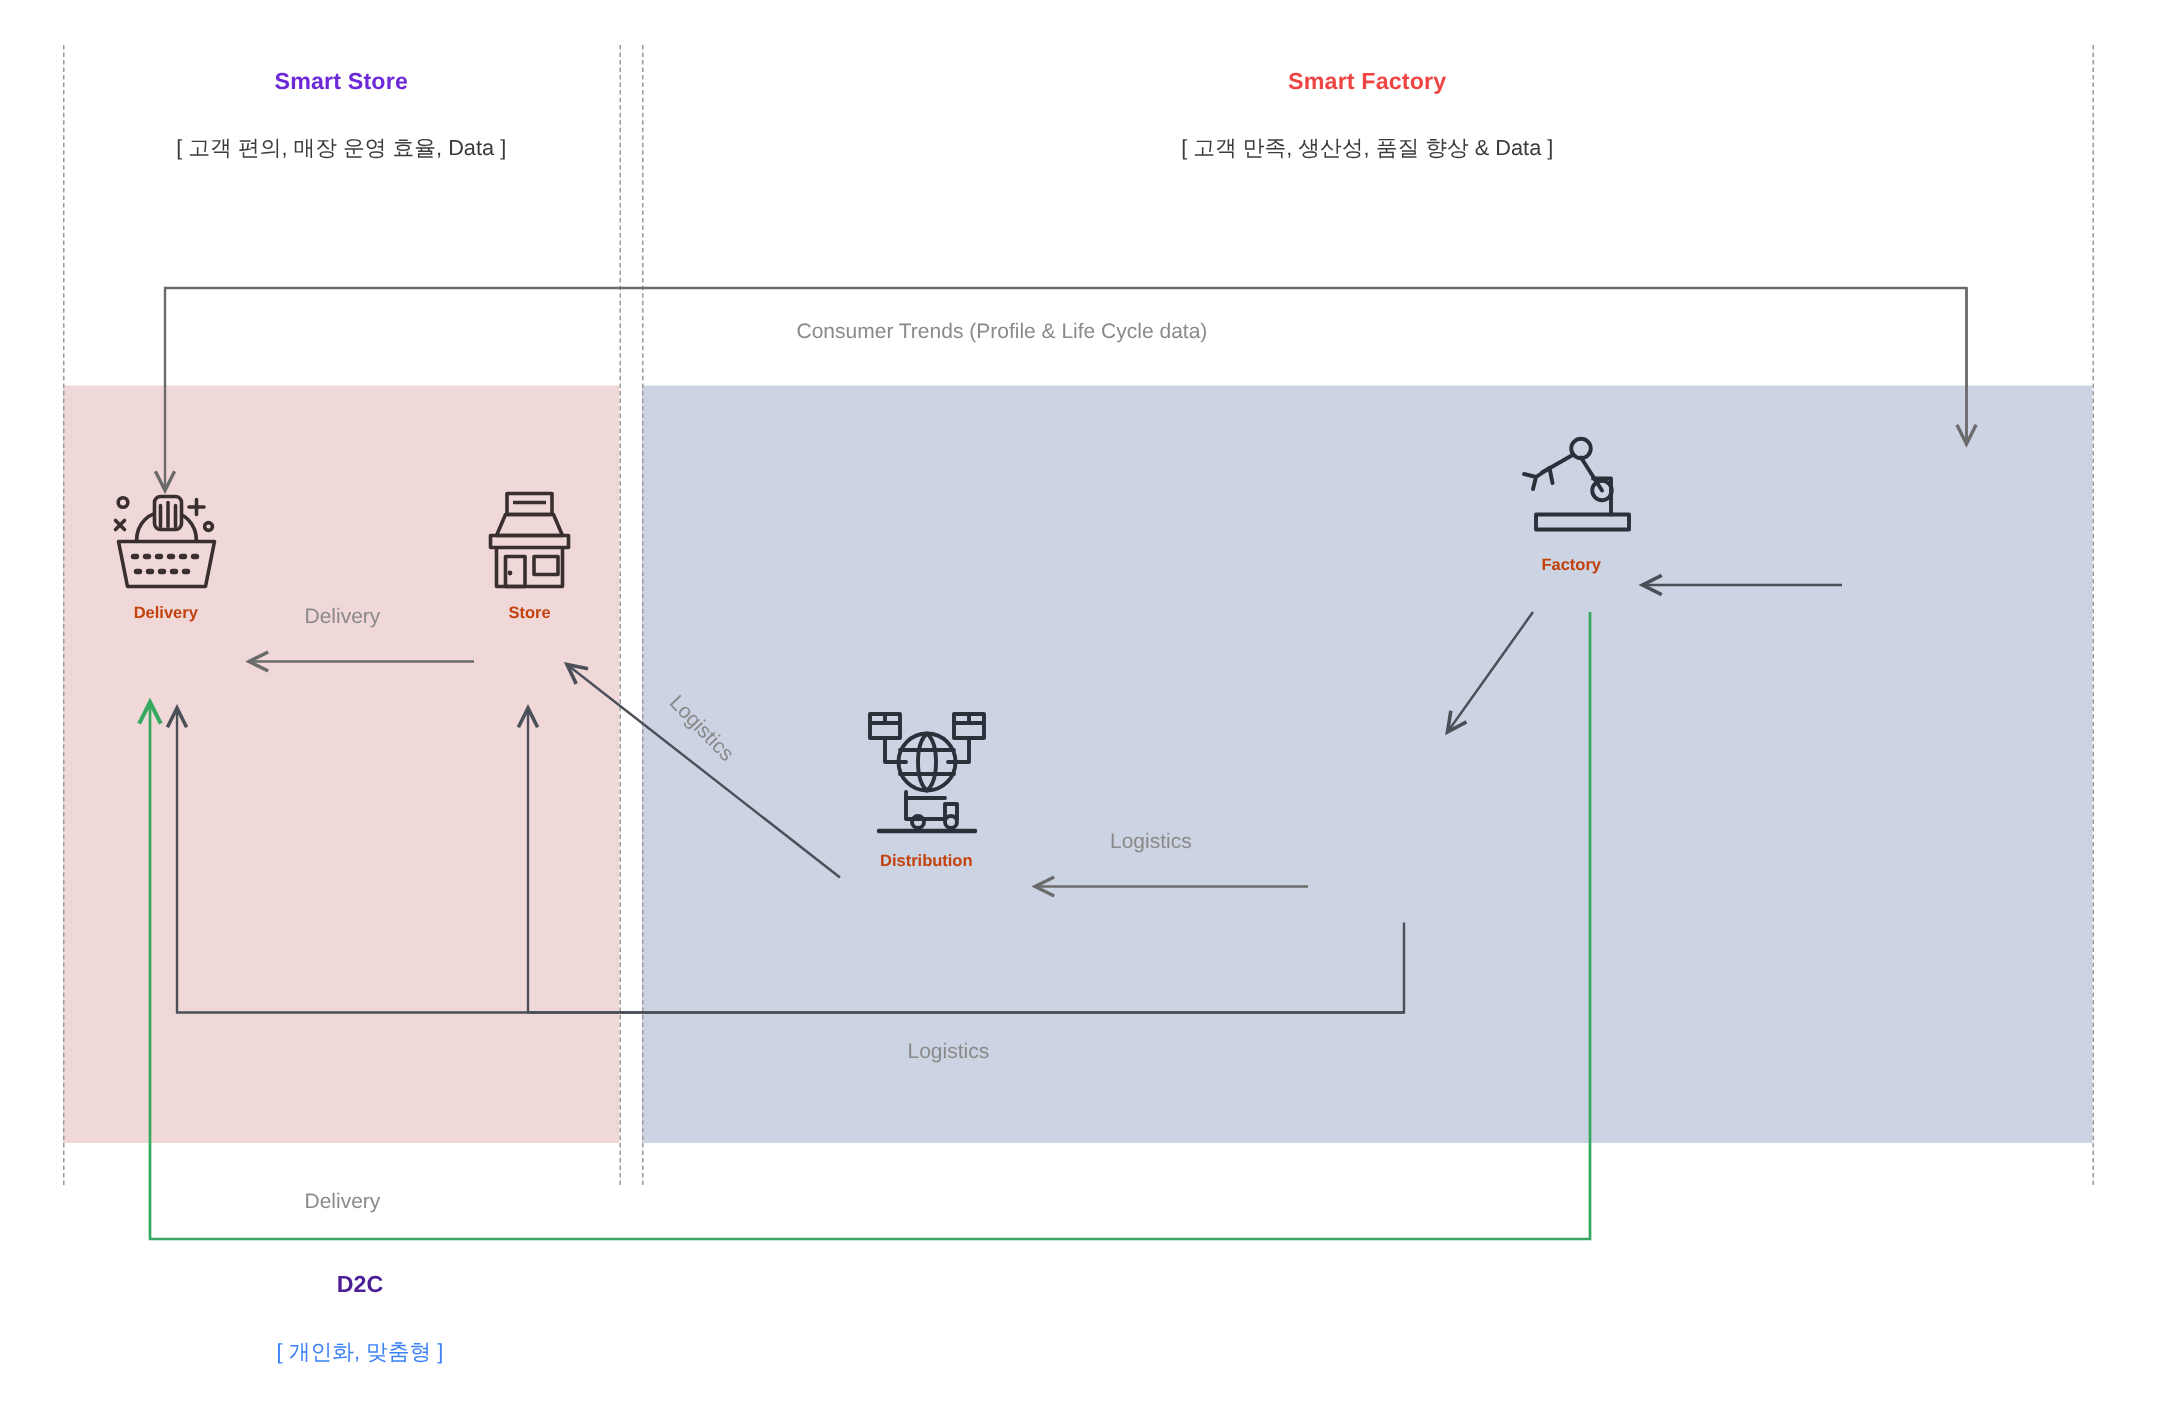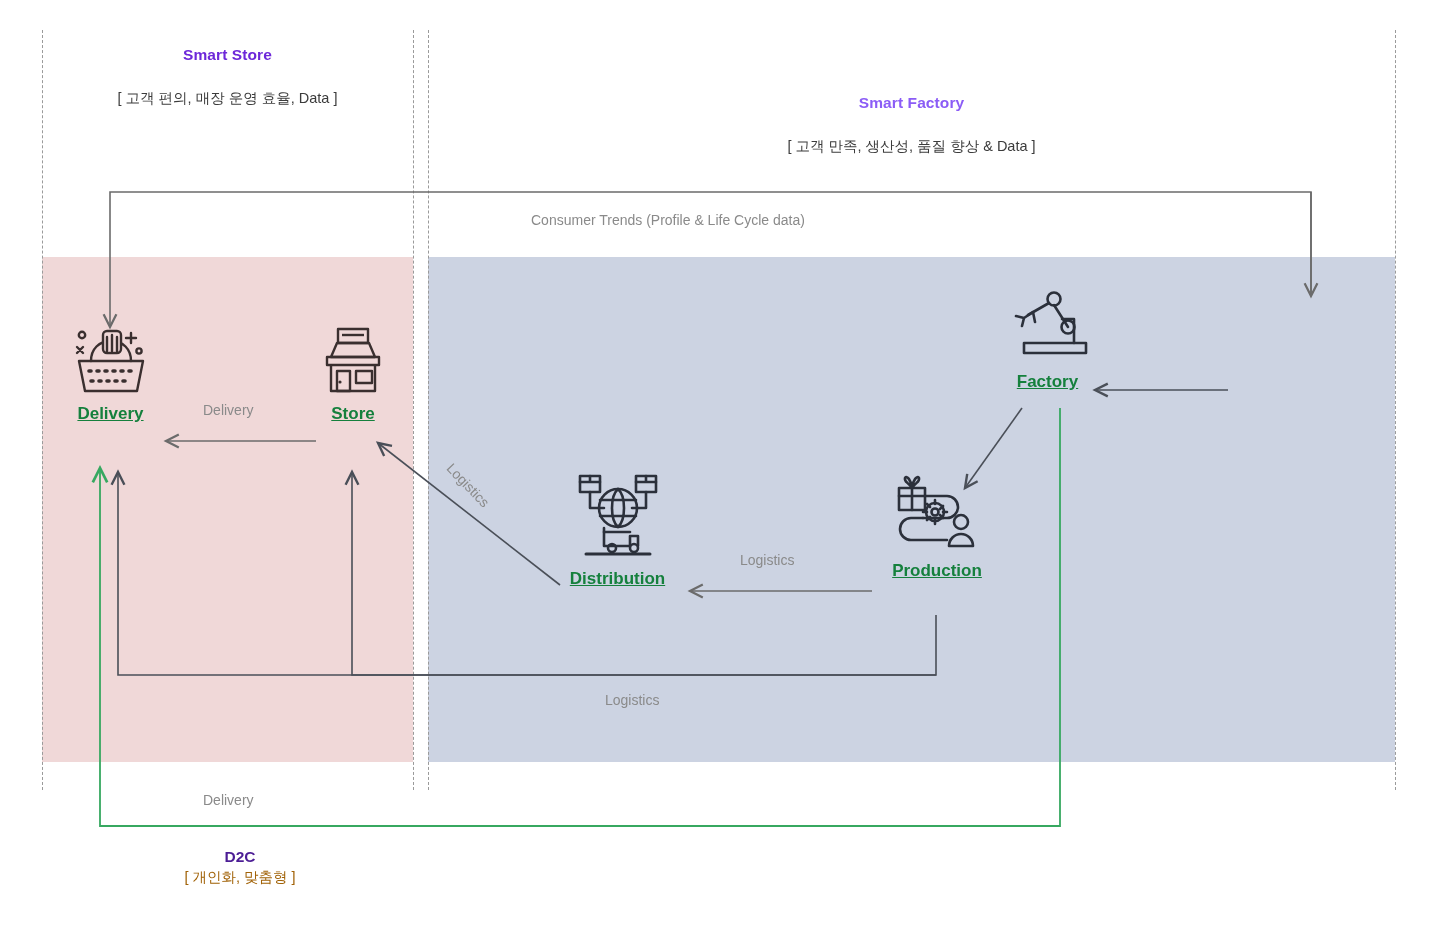--- a/index.html
+++ b/index.html
@@ -15,44 +15,44 @@
   #dash-mid-a{left:413px;height:760px;}
   #dash-mid-b{left:428px;height:760px;}
   #dash-right{left:1395px;height:760px;}
 
   .hdr{position:absolute;text-align:center;}
   .hdr .title{font-size:15.5px;font-weight:bold;letter-spacing:.1px;}
   .hdr .sub{font-size:14.5px;color:#3b3b3b;margin-top:25px;font-weight:400;}
   #hdr-store{left:42px;top:46px;width:371px;}
   #hdr-store .title{color:#6d28d9;}
   #hdr-factory{left:428px;top:46px;width:967px;}
-  #hdr-factory .title{color:#8b5cf6;margin-top:48px;}
+  #hdr-factory .title{color:#ef4444;}
 
   .node{position:absolute;text-align:center;}
-  .node .lbl{font-size:17px;font-weight:bold;color:#15803d;line-height:1.25;white-space:nowrap;text-decoration:underline;}
+  .node .lbl{font-size:11px;font-weight:bold;color:#c2410c;line-height:1.25;white-space:nowrap;}
   .icon{display:block;margin:0 auto 6px auto;}
 
   #n-consumer{left:28px;top:325px;width:165px;}
   #n-store{left:283px;top:325px;width:140px;}
   #n-distribution{left:530px;top:470px;width:175px;}
   #n-production{left:862px;top:470px;width:150px;}
   #n-factory{left:985px;top:285px;width:125px;}
   #n-plan{left:1240px;top:285px;width:145px;}
 
   .flowlbl{position:absolute;font-size:14px;color:#8a8a8a;white-space:nowrap;}
   #lbl-trends{left:531px;top:212px;}
   #lbl-delivery-1{left:203px;top:402px;}
   #lbl-logistics-mid{left:740px;top:552px;}
   #lbl-logistics-bottom{left:605px;top:692px;}
   #lbl-delivery-2{left:203px;top:792px;}
   #lbl-logistics-diag{left:455px;top:460px;transform:rotate(46deg);transform-origin:left top;}
 
   #d2c{position:absolute;left:42px;top:848px;width:396px;text-align:center;}
   #d2c .title{font-size:15.5px;font-weight:bold;color:#4c1d95;}
-  #d2c .sub{font-size:14.5px;color:#a16207;margin-top:2px;}
+  #d2c .sub{font-size:14.5px;color:#3b82f6;margin-top:26px;}
 
   svg.layer{position:absolute;left:0;top:0;width:1438px;height:936px;pointer-events:none;}
 </style>
 </head>
 <body>
 
 <div id="stage">
 
   <div class="panel" id="store-panel"></div>
   <div class="panel" id="factory-panel"></div>
@@ -154,37 +154,20 @@
         <path d="M32,58 L32,76 L58,76 L58,66 L66,66 L66,76"></path>
         <path d="M32,62 h26"></path>
         <circle cx="40" cy="78" r="4"></circle>
         <circle cx="62" cy="78" r="4"></circle>
         <path d="M14,84 h64" stroke-width="3"></path>
       </g>
     </svg>
     <div class="lbl">Distribution</div>
   </div>
 
-  <div class="node" id="n-production">
-    <svg class="icon" width="92" height="84" viewBox="0 0 92 84">
-      <g fill="none" stroke="#2b303b" stroke-width="2.6" stroke-linejoin="round" stroke-linecap="round">
-        <rect x="8" y="18" width="26" height="22"></rect>
-        <path d="M8,26 h26 M21,18 v22"></path>
-        <path d="M21,18 C17,12 13,12 14,8 C16,5 20,10 21,18 C22,10 26,5 28,8 C29,12 25,12 21,18"></path>
-        <path d="M34,26 h22 a11,11 0 0 1 0,22 h-24"></path>
-        <path d="M32,48 h-12 a11,11 0 0 0 0,22 h36"></path>
-        <circle cx="44" cy="42" r="9"></circle>
-        <circle cx="44" cy="42" r="3.5"></circle>
-        <path d="M44,30 v4 M44,50 v4 M32,42 h4 M52,42 h4 M36,34 l3,3 M52,48 l-3,-3 M36,50 l3,-3 M52,36 l-3,3"></path>
-        <circle cx="70" cy="52" r="7"></circle>
-        <path d="M58,76 a12,12 0 0 1 24,0 Z"></path>
-      </g>
-    </svg>
-    <div class="lbl">Production</div>
-  </div>
 
   <div class="node" id="n-factory">
     <svg class="icon" width="92" height="80" viewBox="0 0 92 80">
       <g fill="none" stroke="#2b303b" stroke-width="2.6" stroke-linejoin="round" stroke-linecap="round">
         <circle cx="52" cy="14" r="6.5"></circle>
         <path d="M52,20 L66,42"></path>
         <path d="M60,34 L72,34 L72,58"></path>
         <circle cx="66" cy="42" r="6.5"></circle>
         <path d="M47,18 L26,30"></path>
         <path d="M31,27 L22,33 M31,27 L33,37 M22,33 L14,31 M22,33 L20,41"></path>

